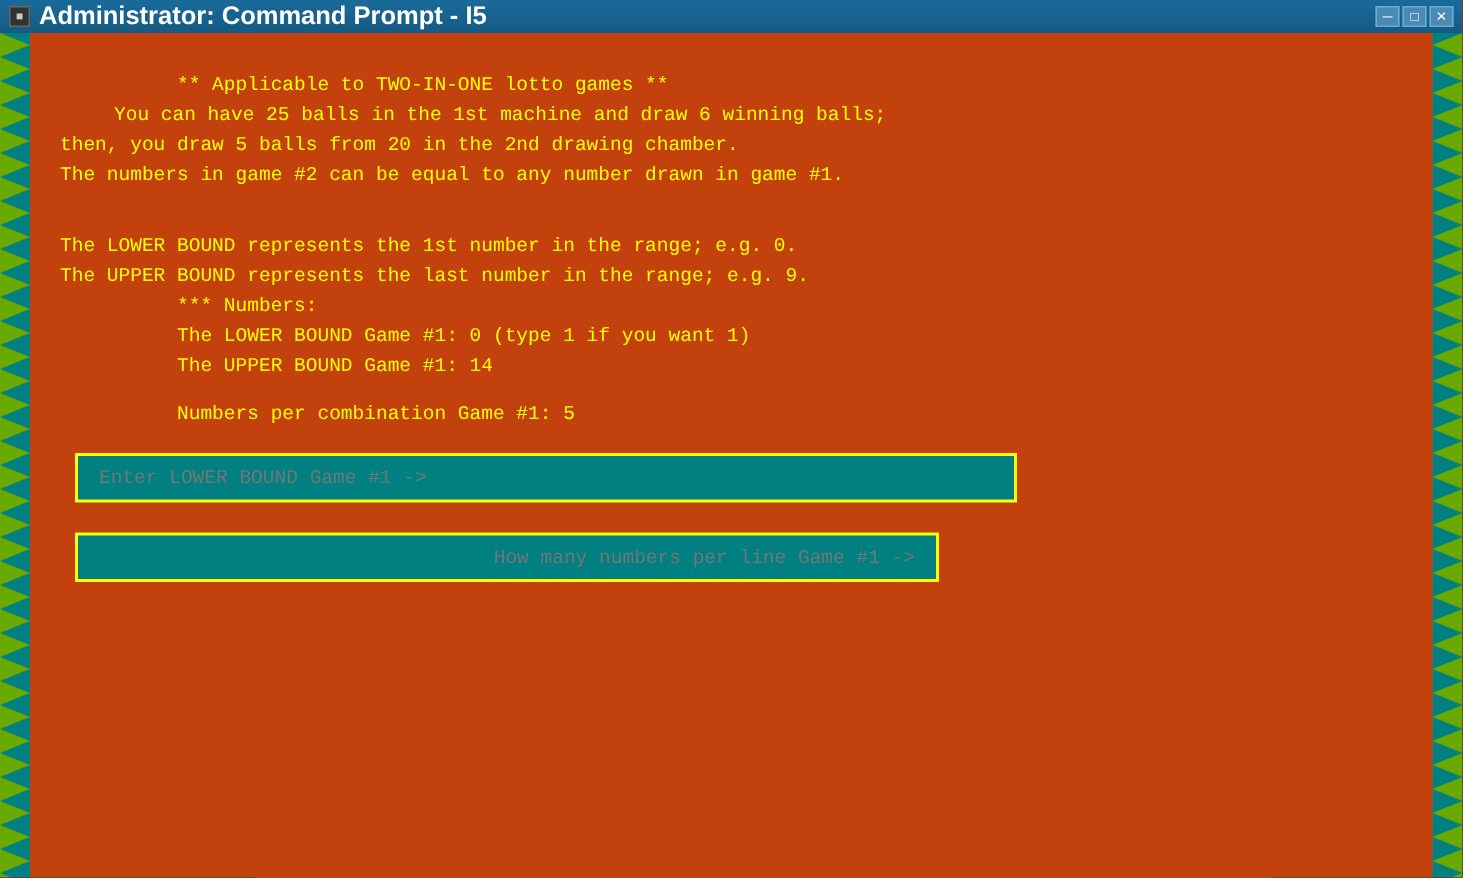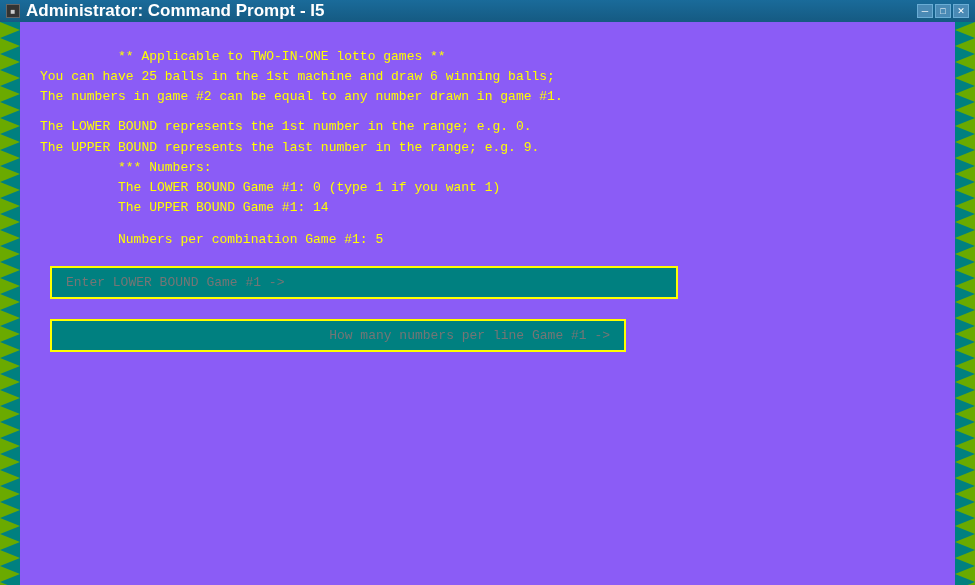--- a/index.html
+++ b/index.html
@@ -58,21 +58,21 @@
       font-size: 9px;
       display: flex;
       align-items: center;
       justify-content: center;
       cursor: pointer;
       font-family: Arial, sans-serif;
     }
 
     .content-area {
       flex: 1;
-      background: #8b5cf6;
+      background: #c2410c;
       padding: 25px 20px 20px 20px;
       color: #ffff00;
       font-family: 'Courier New', Courier, monospace;
       font-size: 13px;
       line-height: 1.55;
     }
 
     .input-prompt-row {
       margin-bottom: 20px;
     }
@@ -112,22 +112,23 @@
       <pattern id="saw-left" x="0" y="0" width="20" height="16" patternUnits="userSpaceOnUse">
         <polygon points="0,0 20,8 0,16" fill="#6aaa00"></polygon>
       </pattern>
     </defs>
     <rect width="20" height="563" fill="url(#saw-left)"></rect>
   </svg>
 
   <div class="content-area">
 
     <div style="white-space:pre;">          ** Applicable to TWO-IN-ONE lotto games **</div>
-    <div style="white-space:pre;">You can have 25 balls in the 1st machine and draw 6 winning balls;</div>
-    <div style="white-space:pre; margin-bottom:10px;">The numbers in game #2 can be equal to any number drawn in game #1.</div>
+    <div style="white-space:pre;margin-left:36px;">You can have 25 balls in the 1st machine and draw 6 winning balls;</div>
+    <div style="white-space:pre;">then, you draw 5 balls from 20 in the 2nd drawing chamber.</div>
+    <div style="white-space:pre; margin-bottom:26px;">The numbers in game #2 can be equal to any number drawn in game #1.</div>
 
     <div style="white-space:pre;">The LOWER BOUND represents the 1st number in the range; e.g. 0.</div>
     <div style="white-space:pre;">The UPPER BOUND represents the last number in the range; e.g. 9.</div>
     <div style="white-space:pre;">          *** Numbers:</div>
     <div style="white-space:pre;">          The LOWER BOUND Game #1: 0 (type 1 if you want 1)</div>
     <div style="white-space:pre;">          The UPPER BOUND Game #1: 14</div>
     <div style="white-space:pre; margin-bottom:16px;margin-top:12px;">          Numbers per combination Game #1: 5</div>
 
     <div class="input-prompt-row">
       <input type="text" class="input-prompt-box" placeholder="Enter LOWER BOUND Game #1 -&gt;" style="">

